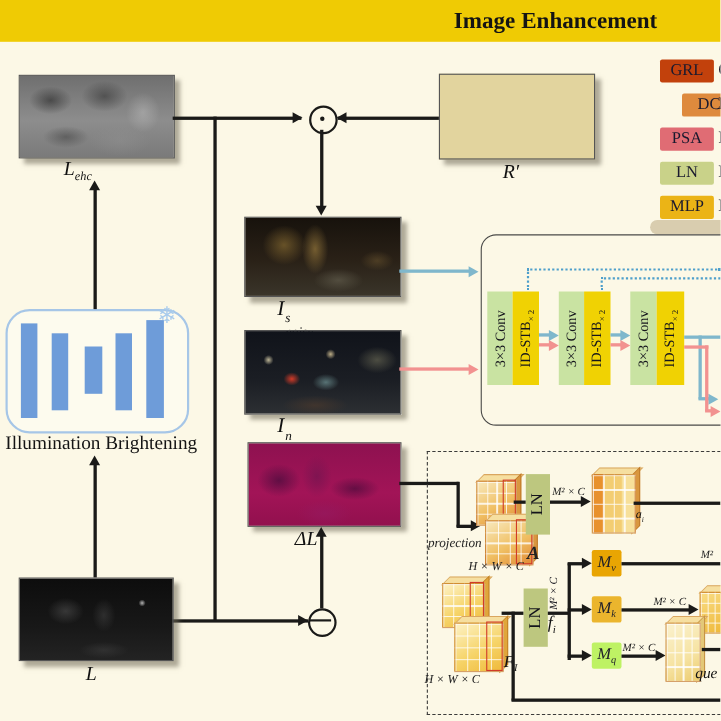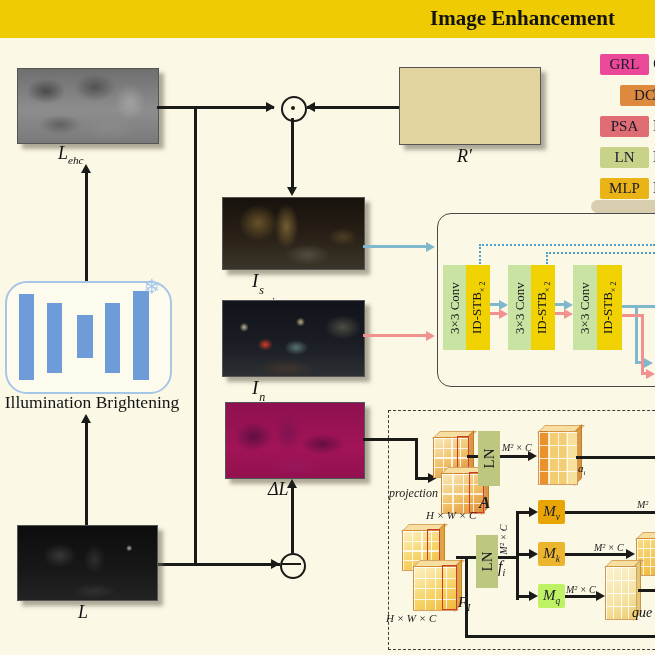--- a/index.html
+++ b/index.html
@@ -61,24 +61,24 @@
       linear-gradient(150deg,#f9dd86,#efb93a);}
   .mbox{position:absolute;width:27px;height:24px;display:flex;align-items:center;justify-content:center;font-style:italic;font-size:15px;color:#20202a;border-radius:2px;}
   .smallmath{position:absolute;font-style:italic;font-size:10px;color:#222;white-space:nowrap;}
 </style>
 </head>
 <body>
 
 <div id="canvas">
 
   <div class="abs" style="left:0;top:0;width:655px;height:38px;background:#EFCB04;"></div>
-  <div class="abs" style="left:395px;top:6px;width:220px;text-align:right;font-weight:bold;font-size:21px;color:#141414;">Image Enhancement</div>
+  <div class="abs" style="left:395px;top:6px;width:220px;text-align:center;font-weight:bold;font-size:21px;color:#141414;">Image Enhancement</div>
 
   <div>
-    <div class="legend-box" style="left:600px;top:54px;background:#ec4899;">GRL</div>
+    <div class="legend-box" style="left:600px;top:54px;background:#c2410c;">GRL</div>
     <div class="legend-next" style="left:653px;top:55px;">G</div>
     <div class="legend-box" style="left:620px;top:85px;background:#DE8A3D;">DC</div>
     <div class="legend-next" style="left:653px;top:86px;">D</div>
     <div class="legend-box" style="left:600px;top:116px;background:#E06C74;">PSA</div>
     <div class="legend-next" style="left:653px;top:117px;">P</div>
     <div class="legend-box" style="left:600px;top:147px;background:#C9D289;">LN</div>
     <div class="legend-next" style="left:653px;top:148px;">L</div>
     <div class="legend-box" style="left:600px;top:178px;background:#EBB416;">MLP</div>
     <div class="legend-next" style="left:653px;top:179px;">M</div>
     <div class="abs" style="left:591px;top:200px;width:70px;height:13px;border-radius:7px;background:#D9CDAF;"></div>

